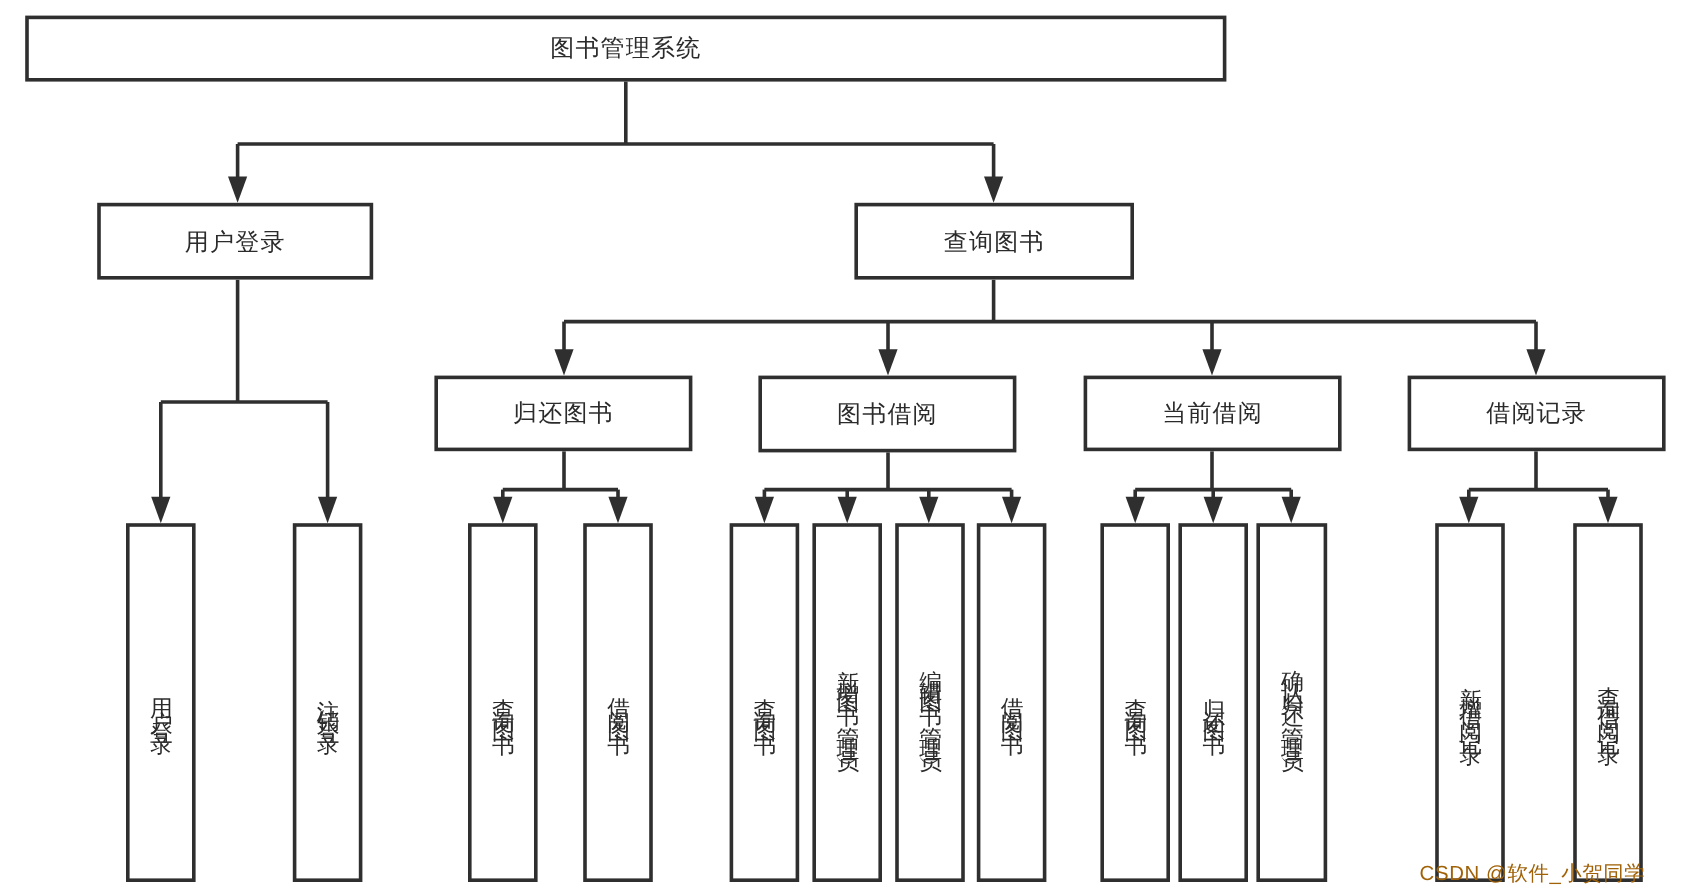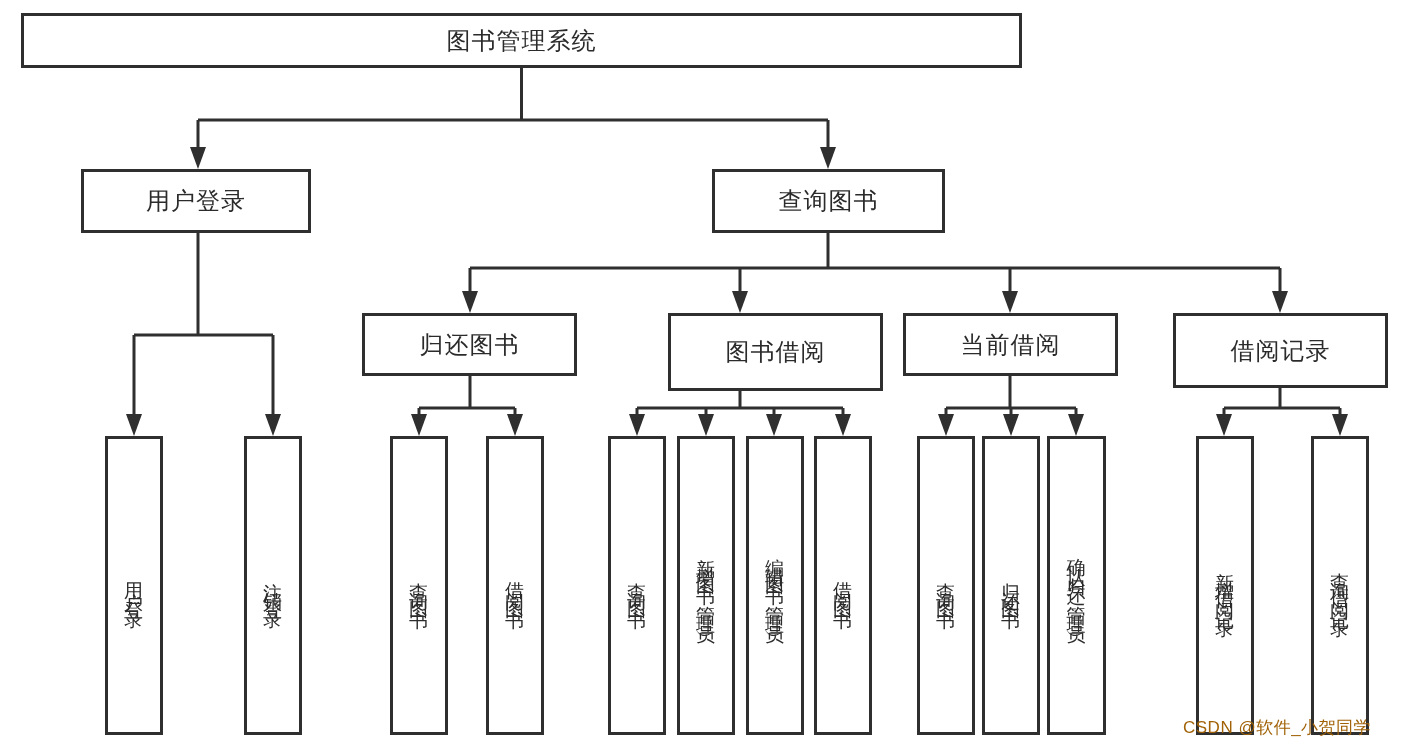--- a/index.html
+++ b/index.html
@@ -13,21 +13,21 @@
   #connectors{position:absolute;left:0;top:0;z-index:1;}
   .box{
     position:absolute;
     box-sizing:border-box;
     background:#ffffff;
     border:3px solid #2f2f2f;
     display:flex;
     align-items:center;
     justify-content:center;
     color:#2b2b2b;
-    font-size:24px;
+    font-size:20px;
     letter-spacing:1px;
     z-index:2;
     text-align:center;
     white-space:nowrap;
   }
   .box.v{
     writing-mode:vertical-rl;
     text-orientation:mixed;
     font-size:19px;
     letter-spacing:0.5em;
@@ -102,23 +102,23 @@
       <path d="M1216 414 h16 L1224 436 Z" fill="#2f2f2f"></path>
       <path d="M1332 414 h16 L1340 436 Z" fill="#2f2f2f"></path>
     </svg>
 
   <div class="box" style="left:21px;top:13px;width:1001px;height:55px">图书管理系统</div>
 
   <div class="box" style="left:81px;top:169px;width:230px;height:64px">用户登录</div>
   <div class="box" style="left:712px;top:169px;width:233px;height:64px">查询图书</div>
 
   <div class="box" style="left:362px;top:313px;width:215px;height:63px">归还图书</div>
-  <div class="box" style="left:668px;top:313px;width:215px;height:78px">图书借阅</div>
+  <div class="box" style="left:632px;top:313px;width:215px;height:64px">图书借阅</div>
   <div class="box" style="left:903px;top:313px;width:215px;height:63px">当前借阅</div>
-  <div class="box" style="left:1173px;top:313px;width:215px;height:75px">借阅记录</div>
+  <div class="box" style="left:1173px;top:313px;width:215px;height:63px">借阅记录</div>
 
   <div class="box v" style="left:105px;top:436px;width:58px;height:299px">用户登录</div>
   <div class="box v" style="left:244px;top:436px;width:58px;height:299px">注销登录</div>
 
   <div class="box v" style="left:390px;top:436px;width:58px;height:299px">查询图书</div>
   <div class="box v" style="left:486px;top:436px;width:58px;height:299px">借阅图书</div>
 
   <div class="box v" style="left:608px;top:436px;width:58px;height:299px">查询图书</div>
   <div class="box v" style="left:677px;top:436px;width:58px;height:299px">新增图书（管理员）</div>
   <div class="box v" style="left:746px;top:436px;width:58px;height:299px">编辑图书（管理员）</div>

